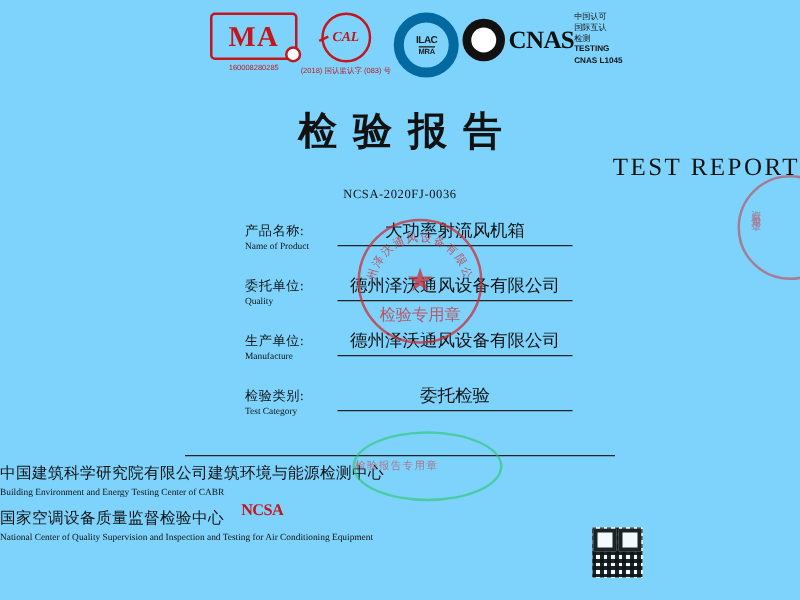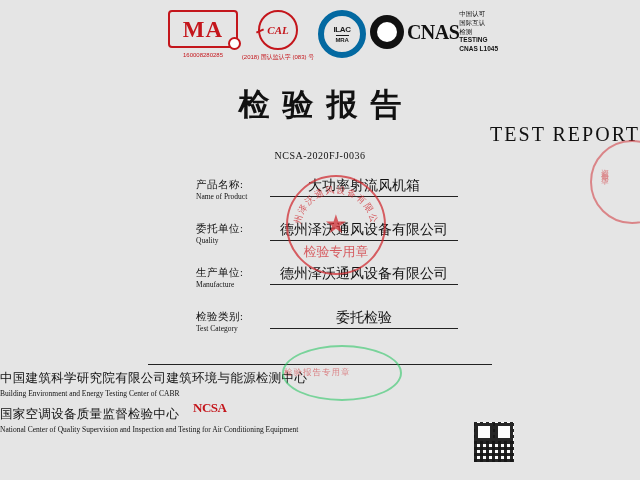--- a/index.html
+++ b/index.html
@@ -4,21 +4,21 @@
 <style>
   html, body {
     margin: 0;
     padding: 0;
     background: #ffffff;
   }
   #page {
     position: relative;
     width: 640px;
     height: 480px;
-    background: #e5e5e5;
+    background: #7dd3fc;
     overflow: hidden;
     font-family: "Liberation Serif", serif;
     color: #1a1a1a;
   }
 
   
   .marks {
     position: absolute;
     top: 10px;
     left: 168px;
@@ -102,21 +102,21 @@
     color: #c4161c;
     white-space: nowrap;
     font-family: "Liberation Sans", sans-serif;
   }
 
   
   .ilac-circle {
     width: 36px;
     height: 36px;
     border-radius: 50%;
-    border: 6px solid #0369a1;
+    border: 8px solid #0369a1;
     display: flex;
     flex-direction: column;
     align-items: center;
     justify-content: center;
     margin: 0 auto;
     font-family: "Liberation Sans", sans-serif;
   }
   .ilac-top {
     font-size: 8px;
     font-weight: bold;

